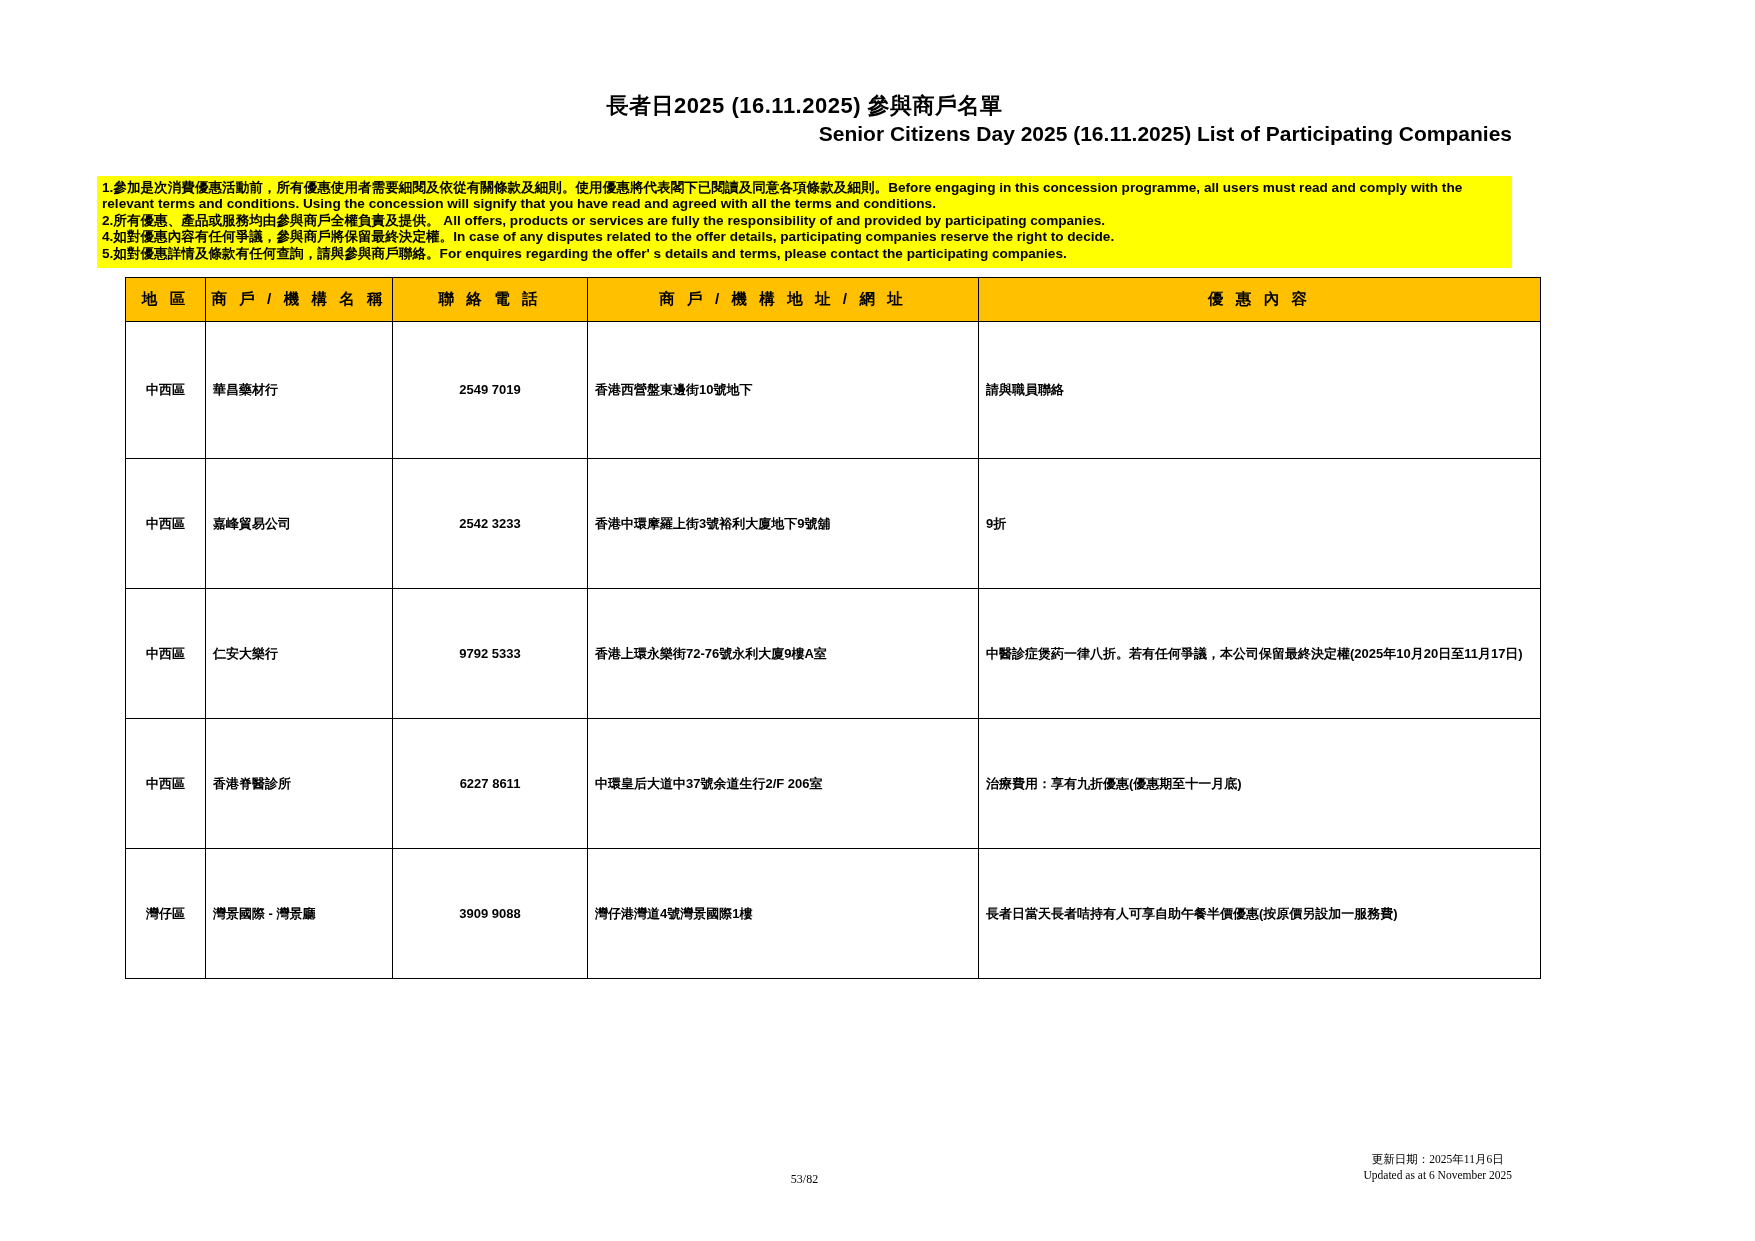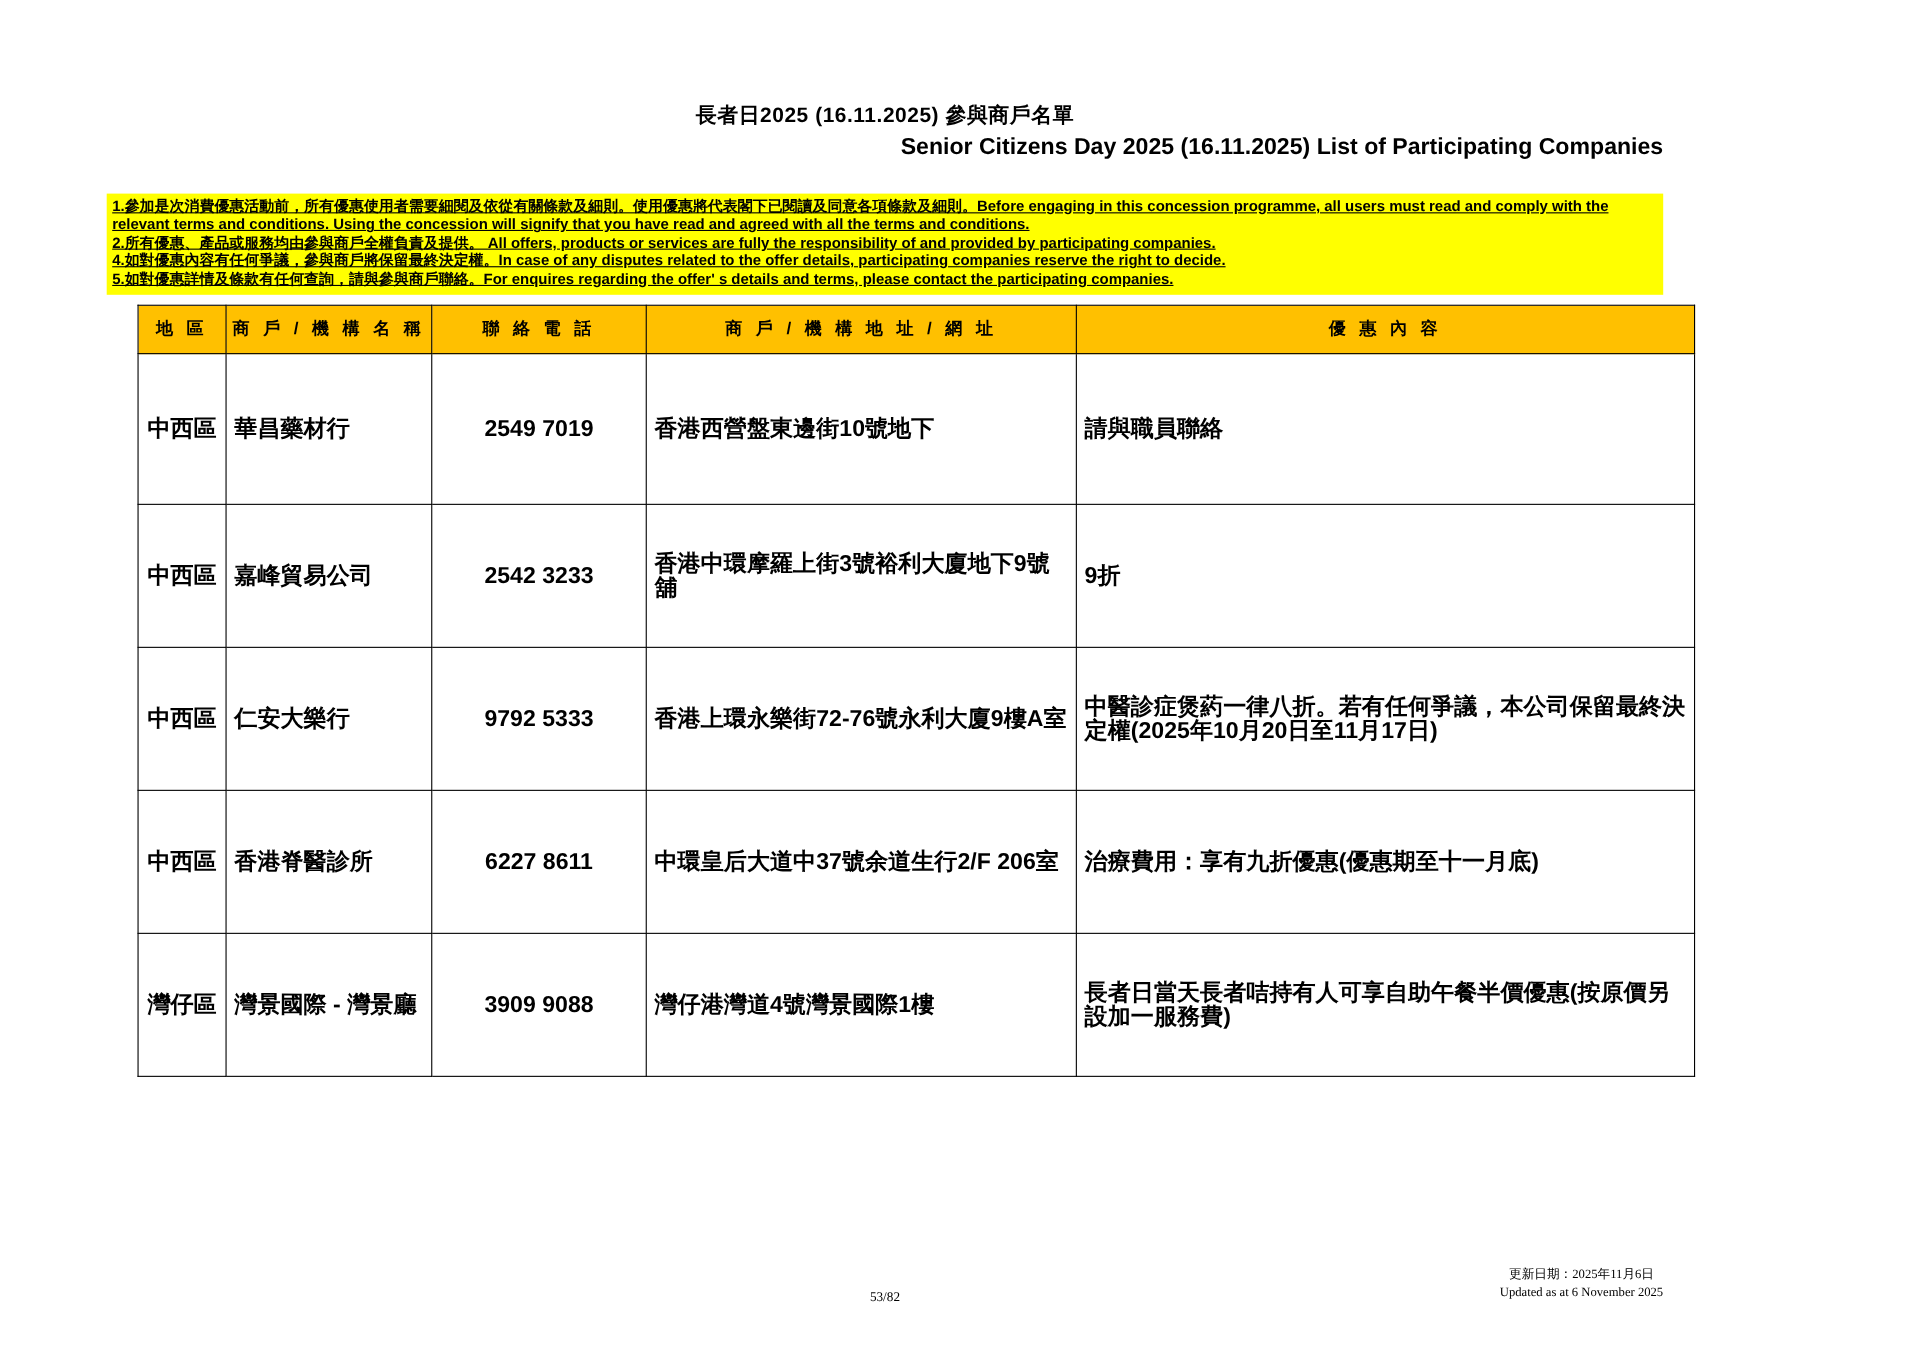--- a/index.html
+++ b/index.html
@@ -2,35 +2,34 @@
 <html><head>
 <meta charset="utf-8">
 <style>
   * { margin:0; padding:0; box-sizing:border-box; }
   html,body { background:#ffffff; }
   body { font-family:"Liberation Sans","DejaVu Sans",sans-serif; color:#000; }
   .page { position:relative; width:1755px; height:1241px; background:#fff; overflow:hidden; }
   .content { position:absolute; left:97px; top:0; width:1415px; }
 
   .title-block { margin-top:92px; text-align:center; font-weight:bold; }
-  .title-zh { font-size:19px; line-height:28px; letter-spacing:0.5px; }
+  .title-zh { font-size:22px; line-height:28px; letter-spacing:0.5px; }
   .title-en { font-size:21px; line-height:27px;text-align:right; }
 
   .notice {
     margin-top:29px;
     background:#ffff00;
     font-weight:bold;
     font-size:13.6px;
     line-height:16.4px;
     padding:4px 5px 6px 5px;
-    text-decoration:underline;
   }
 
   table { margin-top:9px; border-collapse:collapse; width:1415px; table-layout:fixed;margin-left:28px; }
-  th, td { border:1px solid #000; font-weight:bold; font-size:21px; vertical-align:middle; }
+  th, td { border:1px solid #000; font-weight:bold; font-size:13px; vertical-align:middle; }
   th {
     background:#ffc000;
     height:44px;
     text-align:center;
     font-size:15.5px;
     letter-spacing:4px;
   }
   td { padding:4px 7px; line-height:22px; }
   td.c { text-align:center; }
   td.l { text-align:left; }

